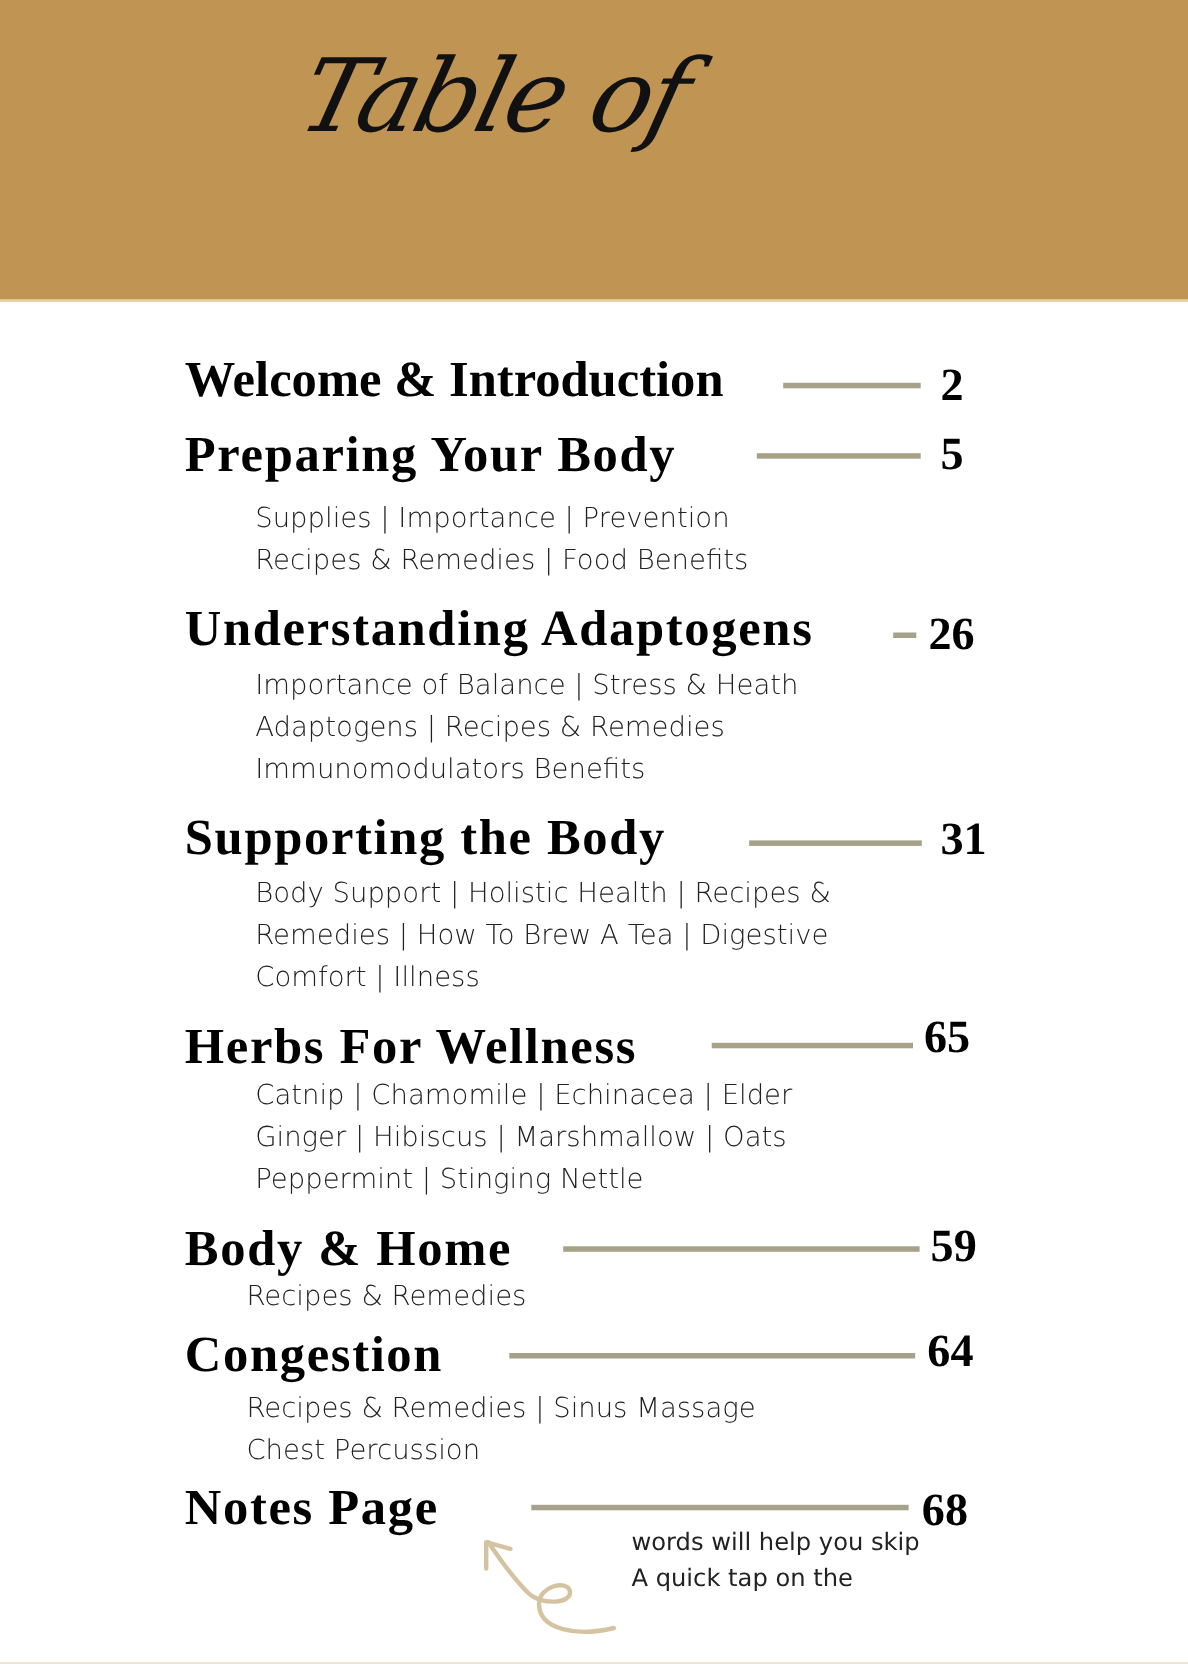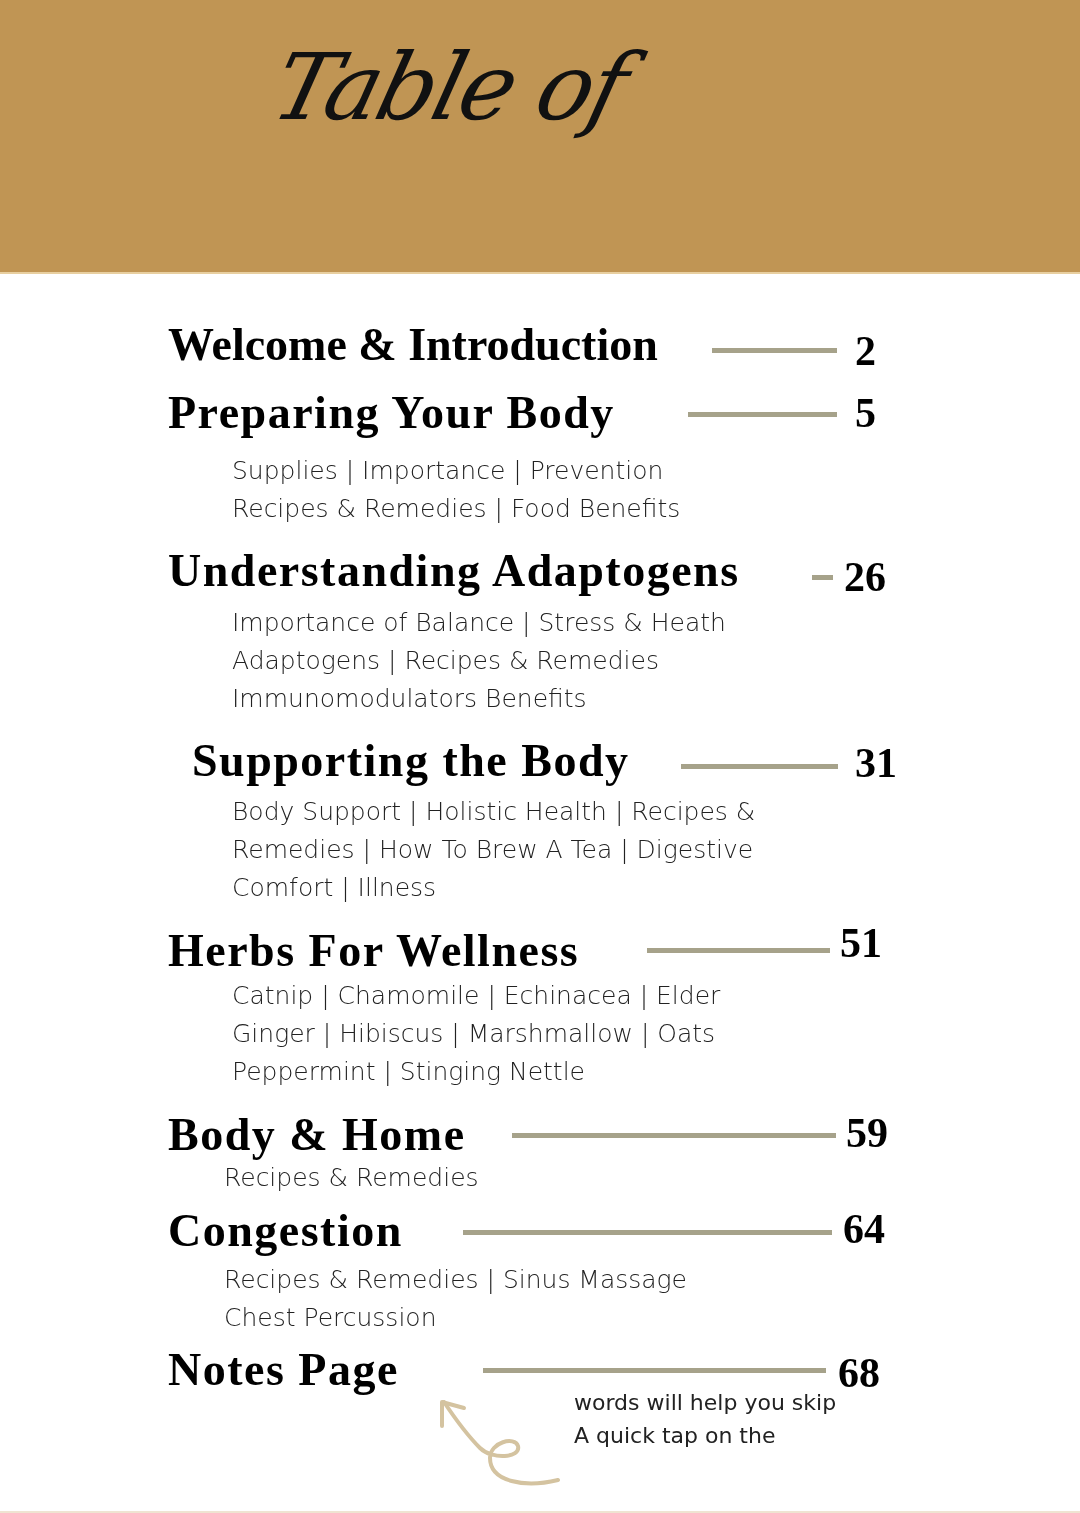--- a/index.html
+++ b/index.html
@@ -33,30 +33,30 @@
 <div class="sub" style="left:232px;top:452px;">Supplies  |  Importance  |  Prevention</div>
 <div class="sub" style="left:232px;top:490px;">Recipes &amp; Remedies  |  Food Benefits</div>
 
 <div class="heading" style="left:168px;top:548px;letter-spacing:1.5px;">Understanding Adaptogens</div>
 <div class="rule" style="left:812px;top:575px;width:21px;"></div>
 <div class="num" style="left:844px;top:556px;">26</div>
 <div class="sub" style="left:232px;top:604px;">Importance of Balance  |  Stress &amp; Heath</div>
 <div class="sub" style="left:232px;top:642px;">Adaptogens  |   Recipes &amp; Remedies</div>
 <div class="sub" style="left:232px;top:680px;">Immunomodulators Benefits</div>
 
-<div class="heading" style="left:168px;top:738px;letter-spacing:1.5px;margin-left:24px;">Supporting the Body</div>
+<div class="heading" style="left:168px;top:738px;letter-spacing:1.5px;">Supporting the Body</div>
 <div class="rule" style="left:681px;top:764px;width:157px;"></div>
 <div class="num" style="left:855px;top:742px;">31</div>
 <div class="sub" style="left:232px;top:793px;">Body Support  |  Holistic Health  |  Recipes &amp;</div>
 <div class="sub" style="left:232px;top:831px;">Remedies  | How To Brew A Tea  | Digestive</div>
 <div class="sub" style="left:232px;top:869px;">Comfort  | Illness</div>
 
 <div class="heading" style="left:168px;top:928px;letter-spacing:1.5px;">Herbs For Wellness</div>
 <div class="rule" style="left:647px;top:948px;width:183px;"></div>
-<div class="num" style="left:840px;top:922px;">51</div>
+<div class="num" style="left:840px;top:922px;">65</div>
 <div class="sub" style="left:232px;top:977px;">Catnip  |  Chamomile  |  Echinacea  |  Elder</div>
 <div class="sub" style="left:232px;top:1015px;">Ginger  |  Hibiscus  | Marshmallow  | Oats</div>
 <div class="sub" style="left:232px;top:1053px;">Peppermint  | Stinging Nettle</div>
 
 <div class="heading" style="left:168px;top:1112px;letter-spacing:1.5px;">Body &amp; Home</div>
 <div class="rule" style="left:512px;top:1133px;width:324px;"></div>
 <div class="num" style="left:846px;top:1112px;">59</div>
 <div class="sub" style="left:224px;top:1159px;">Recipes &amp; Remedies</div>
 
 <div class="heading" style="left:168px;top:1208px;letter-spacing:1.5px;">Congestion</div>

